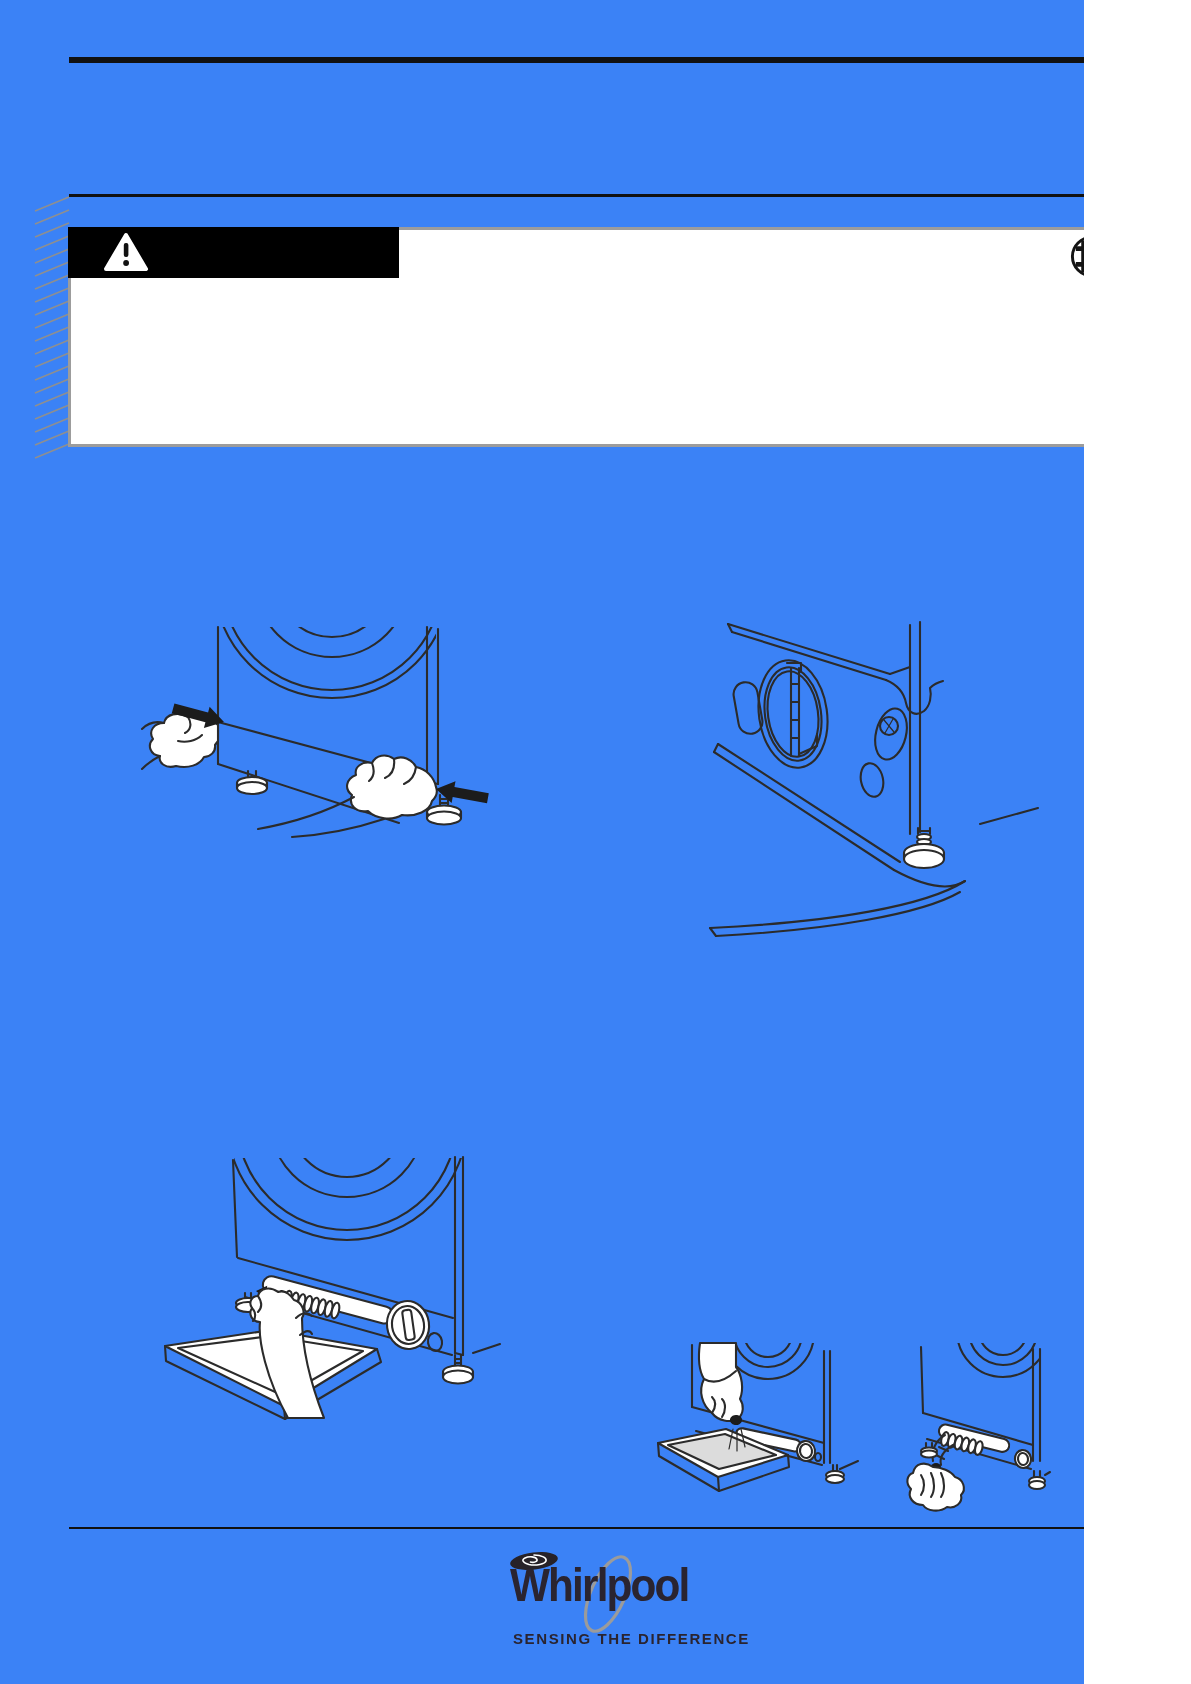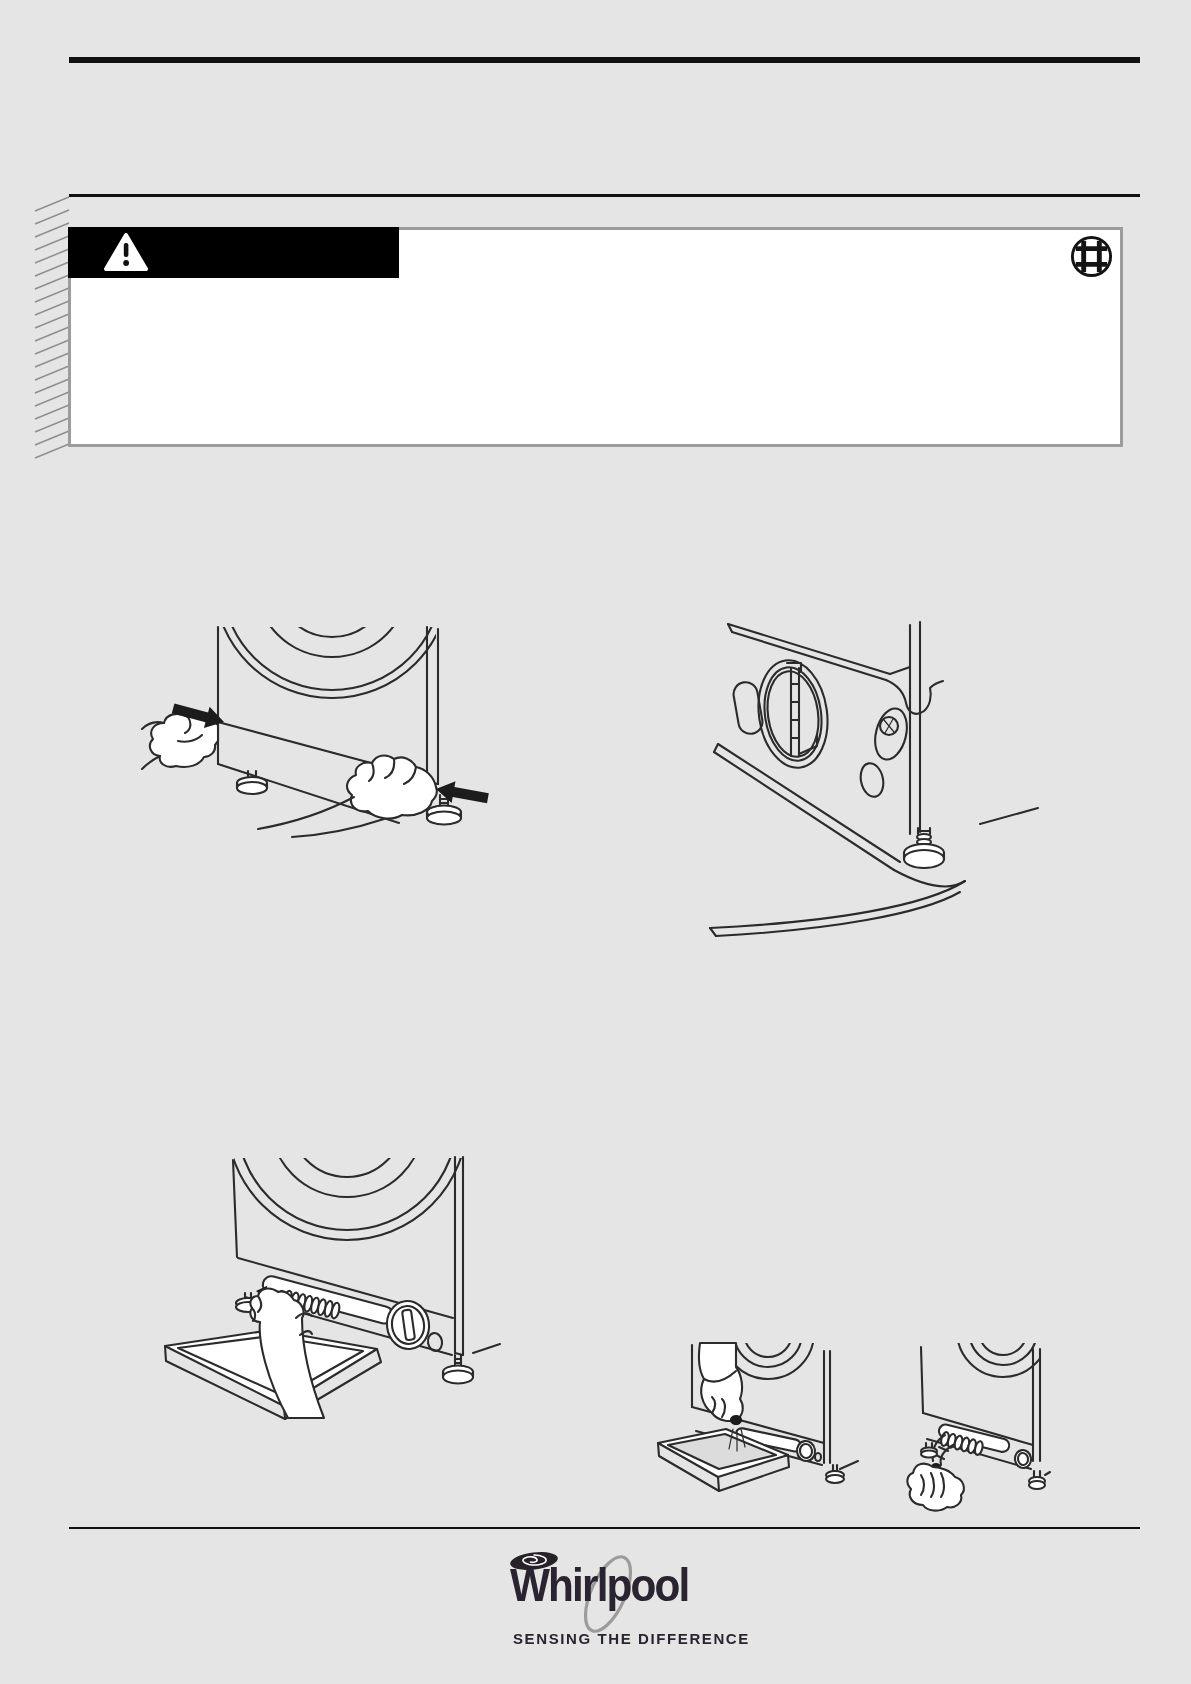--- a/index.html
+++ b/index.html
@@ -1,16 +1,16 @@
 <!DOCTYPE html>
 <html><head>
 <meta charset="utf-8">
 <style>
   html,body{margin:0;padding:0;background:#fff;}
-  #page{position:relative;width:1191px;height:1684px;background:#e5e5e5;overflow:hidden;
+  #page{position:relative;width:1084px;height:1684px;background:#3b82f6;overflow:hidden;
         font-family:"Liberation Sans", sans-serif;}
   .abs{position:absolute;}
   .rule{background:#111;}
   .panel{border:3px solid #9c9c9c;box-sizing:border-box;background:#fff;}
   .warnbar{background:#000;}
   svg{display:block;overflow:visible;}
   .line-art path,.line-art line,.line-art ellipse,.line-art circle,.line-art rect{
       stroke:#2b2b2b;stroke-width:2.1;fill:none;stroke-linecap:round;stroke-linejoin:round;}
   .line-art .fillw{fill:#fff;}
   .line-art .ink{fill:#1c1c1c;stroke:none;}

